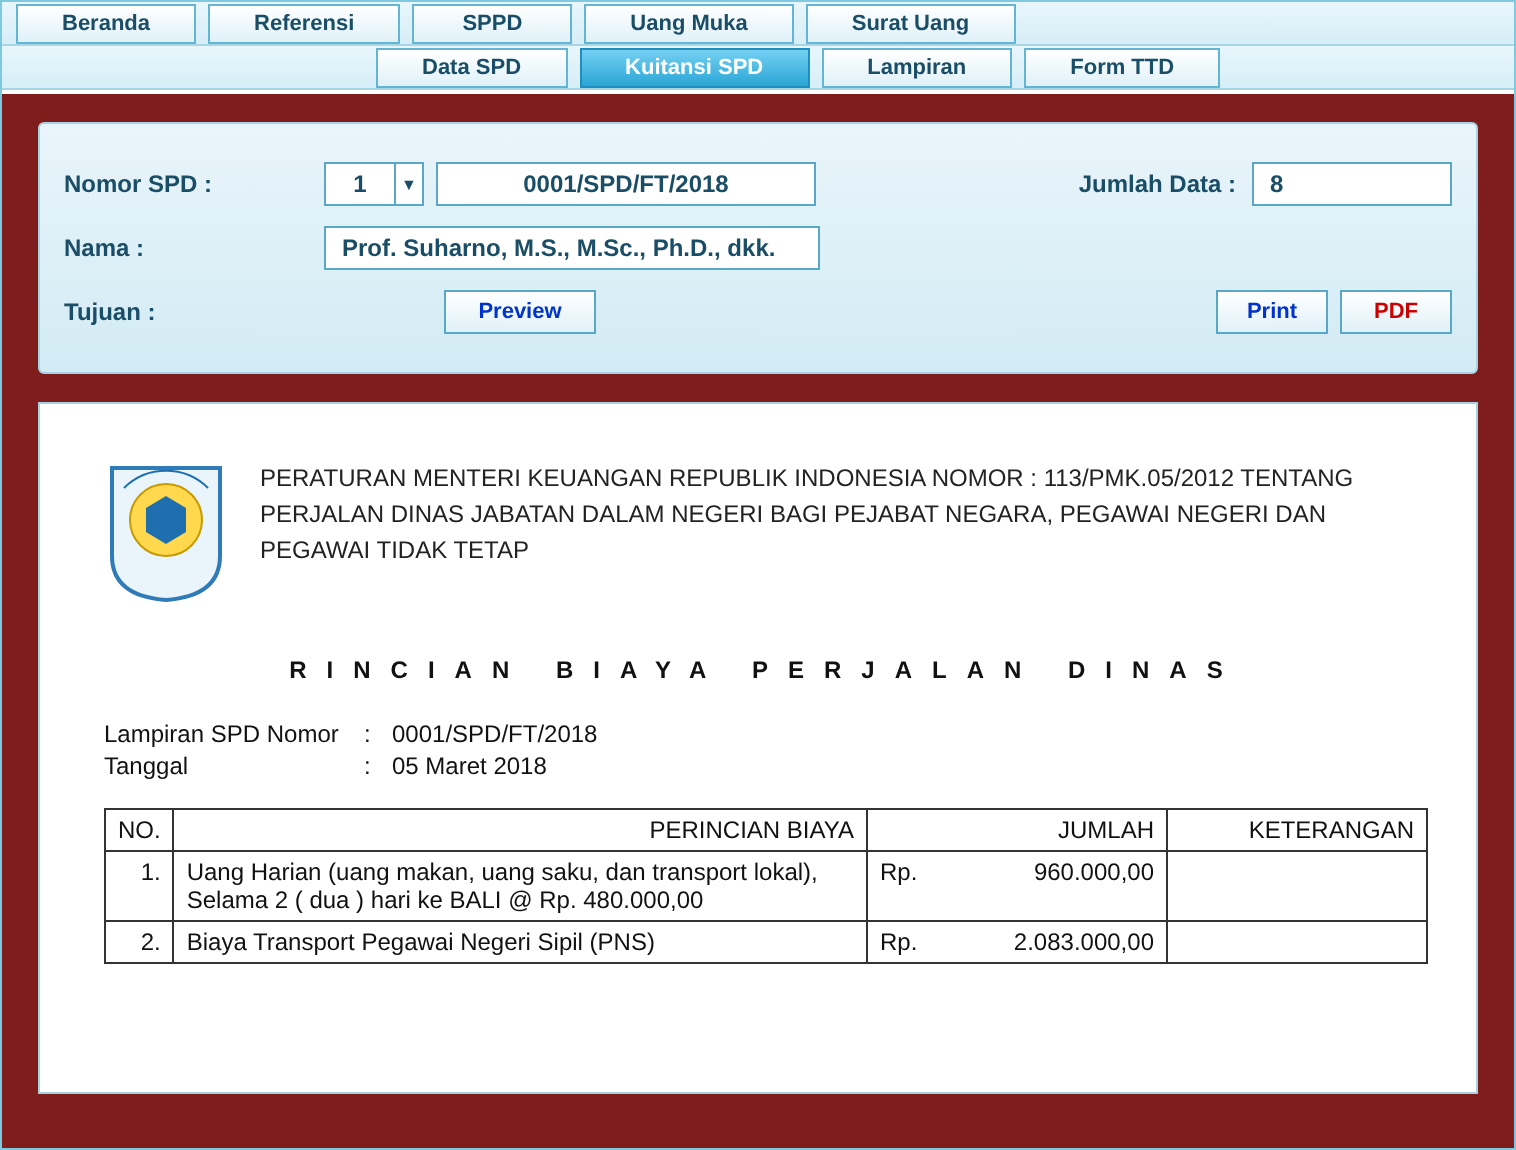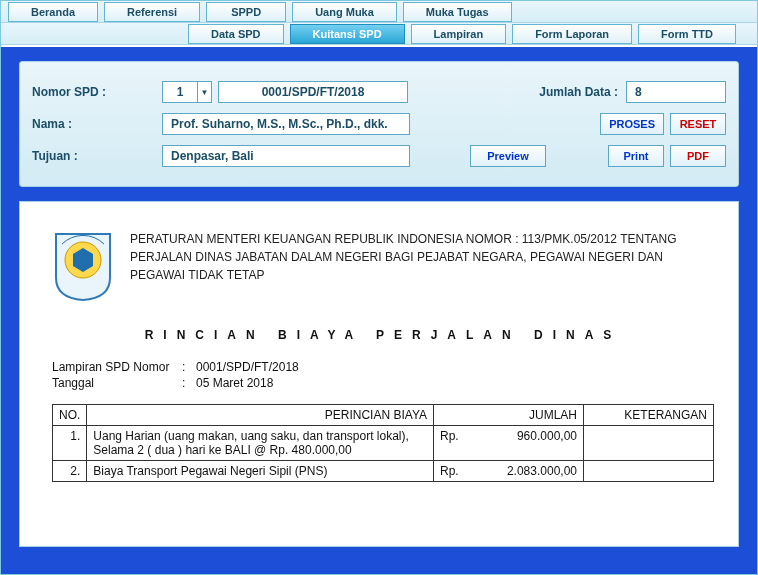--- a/index.html
+++ b/index.html
@@ -6,21 +6,21 @@
   body { font-family: "Segoe UI", Tahoma, sans-serif; font-size: 12px; background: #fff; }
   .app { width: 758px; height: 575px; border: 1px solid #7fc9e0; background: #fff; overflow: hidden; position: relative; }
 
   
   .tabrow { display: flex; align-items: flex-start; padding: 0 4px; background: linear-gradient(#e8f6fb,#d6eef7); border-bottom: 1px solid #a9d6e5; height: 22px; }
   .tabrow .spacer { flex: 0 0 180px; }
   .tab { border: 1px solid #62b5d4; background: linear-gradient(#ffffff,#dff1f8); color: #1a4d66; font-weight: bold; font-size: 11px; height: 20px; margin: 1px 3px 0 3px; padding: 0 22px; display: flex; align-items: center; cursor: pointer; min-width: 80px; justify-content: center; }
   .tab.active { background: linear-gradient(#74d0f1,#2aa6d6); color: #fff; border-color: #1d8fbf; }
 
   
-  .content { position: absolute; top: 46px; left: 0; right: 0; bottom: 0; background: #1d4ed8; overflow: hidden; }
+  .content { position: absolute; top: 46px; left: 0; right: 0; bottom: 0; background: #7f1d1d; overflow: hidden; }
 
   
   .formpanel { margin: 14px 18px 0 18px; border: 1px solid #a5d3e3; border-radius: 3px; background: linear-gradient(#e9f5fa,#d2ebf4); padding-top: 14px; padding-bottom: 14px; }
   .frow { display: flex; align-items: center; height: 32px; padding: 0 12px; }
   .flabel { width: 130px; color: #1a4d66; font-weight: bold; font-size: 12px; }
   .fcontrol { display: flex; align-items: center; gap: 6px; }
   .numinput { width: 50px; height: 22px; border: 1px solid #5aa8c7; background: #fff; display: flex; align-items: center; }
   .numinput .val { flex: 1; text-align: center; font-weight: bold; color: #1a4d66; }
   .numinput .dd { width: 14px; height: 20px; border-left: 1px solid #5aa8c7; display: flex; align-items: center; justify-content: center; font-size: 8px; color: #1a4d66; cursor: pointer; }
   .textinput { height: 22px; border: 1px solid #5aa8c7; background: #fff; padding: 0 8px; display: flex; align-items: center; color: #1a4d66; font-weight: bold; font-size: 12px; }
@@ -60,29 +60,28 @@
 </head>
 <body>
 
 <div class="app">
 
   <div class="tabrow">
     <div class="tab">Beranda</div>
     <div class="tab">Referensi</div>
     <div class="tab">SPPD</div>
     <div class="tab">Uang Muka</div>
-    <div class="tab">Muka Tugas</div>
+    <div class="tab">Surat Uang</div>
   </div>
 
   <div class="tabrow">
     <div class="spacer"></div>
     <div class="tab">Data SPD</div>
     <div class="tab active">Kuitansi SPD</div>
     <div class="tab">Lampiran</div>
-    <div class="tab">Form Laporan</div>
     <div class="tab">Form TTD</div>
   </div>
 
   <div class="content">
 
     <div class="formpanel">
 
       <div class="frow">
         <div class="flabel">Nomor SPD :</div>
         <div class="fcontrol">
@@ -92,29 +91,24 @@
           </div>
           <div class="textinput w-spd">0001/SPD/FT/2018</div>
         </div>
         <div class="rlabel">Jumlah Data :</div>
         <div class="textinput jumlahbox">8</div>
       </div>
 
       <div class="frow">
         <div class="flabel">Nama :</div>
         <div class="textinput w-name">Prof. Suharno, M.S., M.Sc., Ph.D., dkk.</div>
-        <div class="btnrow">
-          <div class="btn blue">PROSES</div>
-          <div class="btn red">RESET</div>
-        </div>
       </div>
 
       <div class="frow">
         <div class="flabel">Tujuan :</div>
-        <div class="textinput w-tujuan">Denpasar, Bali</div>
         <div class="btn preview">Preview</div>
         <div class="btnrow">
           <div class="btn blue">Print</div>
           <div class="btn red">PDF</div>
         </div>
       </div>
 
     </div>
 
     <div class="docwrap">

